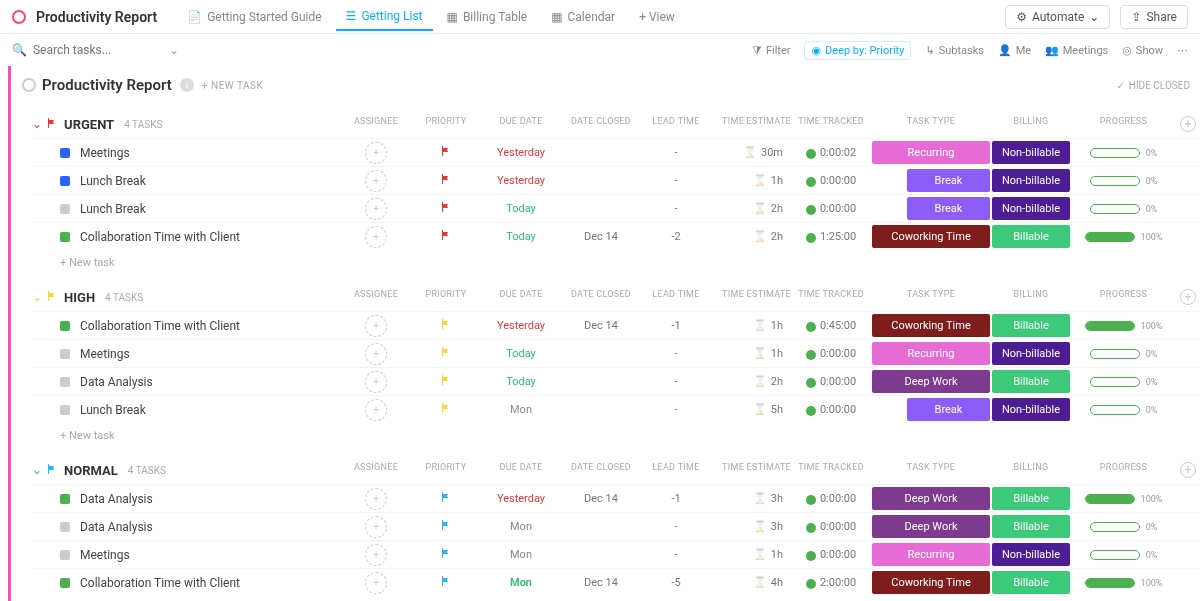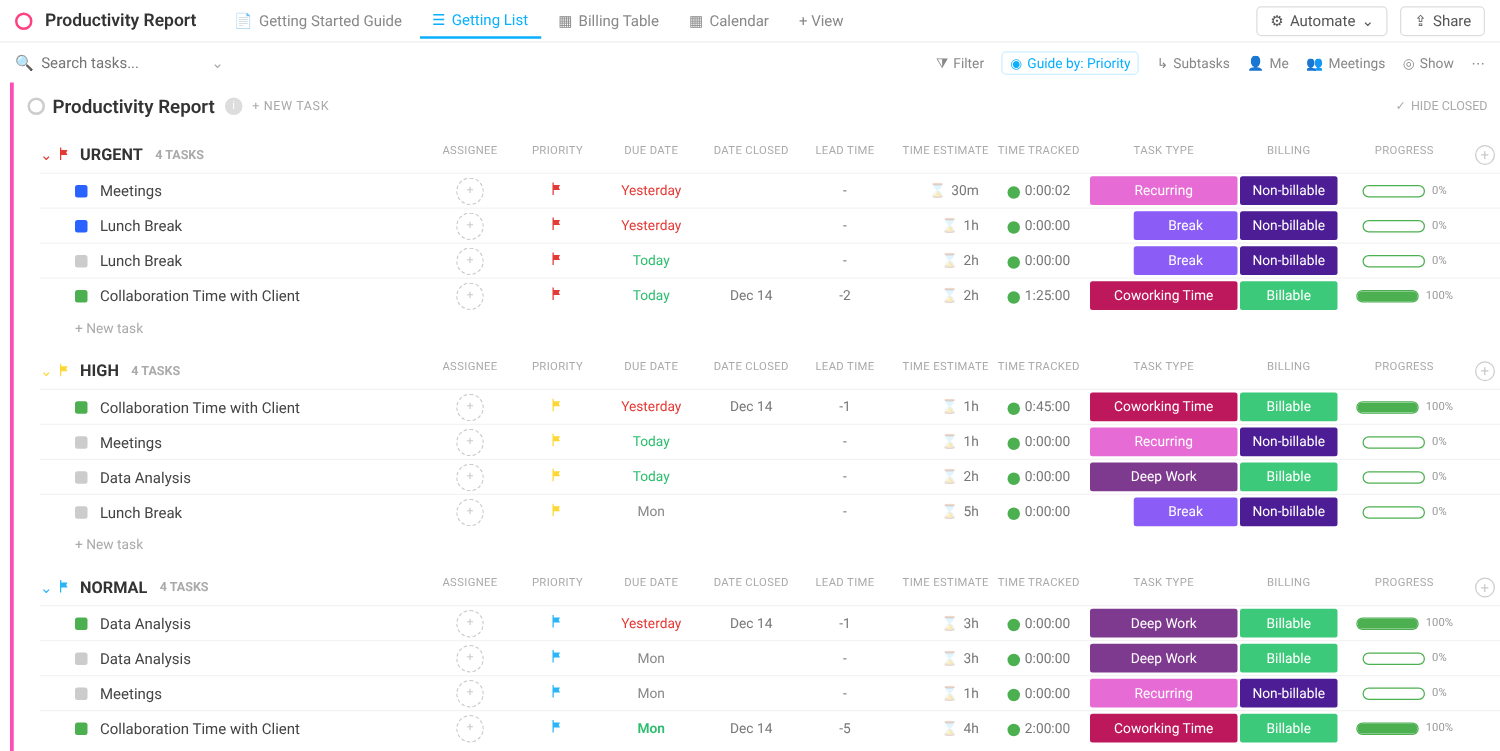--- a/index.html
+++ b/index.html
@@ -26,36 +26,36 @@
 .hide-closed { margin-left:auto; color:#aaa; font-size:10px; display:flex; align-items:center; gap:4px; }
 .pink-bar { position:absolute; left:8px; top:66px; width:3px; height:2000px; background:#ff4db8; }
 .section { margin:8px 0 0 24px; }
 .sec-hdr { display:flex; align-items:center; padding:6px 0; }
 .chev { color:#999; margin-right:4px; cursor:pointer; }
 .flag { width:12px; height:14px; margin-right:6px; }
 .flag.red { color:#e53935; }
 .flag.yellow { color:#fdd835; }
 .flag.blue { color:#29b6f6; }
 .sec-name { font-weight:700; font-size:13px; margin-right:10px; }
-.task-count { color:#aaa; font-size:10px;font-weight:bold; }
+.task-count { color:#aaa; font-size:10px; }
 .cols { display:flex; margin-left:auto; }
 .col { text-align:center; color:#aaa; font-size:9px; letter-spacing:0.3px; }
 .c-assignee{width:70px;} .c-priority{width:70px;} .c-due{width:80px;} .c-closed{width:80px;} .c-lead{width:70px;} .c-est{width:80px;text-align:right;} .c-track{width:80px;} .c-type{width:120px;} .c-bill{width:80px;} .c-prog{width:105px;} .c-plus{width:24px;}
 .row { display:flex; align-items:center; height:28px; border-top:1px solid #f3f3f3; }
 .row .sq { width:10px; height:10px; border-radius:2px; margin-left:28px; margin-right:10px; }
 .sq.blue{background:#2962ff;} .sq.grey{background:#ccc;} .sq.green{background:#4caf50;}
 .row .name { flex:0 0 auto; width:calc(100% - 70px - 70px - 80px - 80px - 70px - 80px - 80px - 120px - 80px - 105px - 24px - 48px); font-size:12px; color:#444; }
 .cell { text-align:center; font-size:11px; color:#777; }
 .avatar { width:22px; height:22px; border-radius:50%; border:1px dashed #ccc; margin:0 auto; display:flex; align-items:center; justify-content:center; color:#ccc; font-size:10px; }
 .due.red{color:#e53935;} .due.green{color:#2dbd6e;} .due.greenb{color:#2dbd6e;font-weight:600;} .due.grey{color:#888;}
 .est { display:flex; align-items:center; justify-content:flex-end; gap:4px; padding-right:8px; }
 .track { display:flex; align-items:flex-end; justify-content:center; gap:4px; }
 .play { width:10px; height:10px; border-radius:50%; background:#4caf50; display:inline-block; }
 .pill { border-radius:2px; color:#fff; padding:5px 0; font-size:11px; margin:1px; }
-.pill.recurring{background:#e66bd5;} .pill.break{background:#8b5cf6;margin-left:36px;} .pill.cowork{background:#be185d;} .pill.deep{background:#7e3a8f;}
+.pill.recurring{background:#e66bd5;} .pill.break{background:#8b5cf6;margin-left:36px;} .pill.cowork{background:#7f1d1d;} .pill.deep{background:#7e3a8f;}
 .pill.nonbill{background:#4c1d95;} .pill.bill{background:#3dc97a;}
 .prog { display:flex; align-items:center; gap:6px; justify-content:center; }
 .pbar { width:50px; height:10px; border:1px solid #4caf50; border-radius:6px; overflow:hidden; }
 .pfill { height:100%; background:#4caf50; }
 .ptxt { font-size:9px; color:#999; }
 .newtask-row { padding:6px 0 6px 28px; color:#aaa; font-size:11px; cursor:pointer; }
 .plus-circ { width:16px; height:16px; border:1px solid #ccc; border-radius:50%; color:#ccc; display:flex; align-items:center; justify-content:center; font-size:12px; margin:0 auto; }
 .circ-icon { width:14px; height:14px; border:2px solid #ccc; border-radius:50%; display:inline-block; }
 svg.fl { width:12px; height:12px; }
 </style>
@@ -103,21 +103,21 @@
     <input placeholder="Search tasks..." style="">
     <span>⌄</span>
   </div>
   <div class="tool-right">
     <div class="ti">
         <span>⧩</span>
         <span>Filter</span>
       </div>
     <div class="ti groupby">
         <span>◉</span>
-        <span>Guide by: Priority</span>
+        <span>Deep by: Priority</span>
       </div>
     <div class="ti">
         <span>↳</span>
         <span>Subtasks</span>
       </div>
     <div class="ti">
         <span>👤</span>
         <span>Me</span>
       </div>
     <div class="ti">

